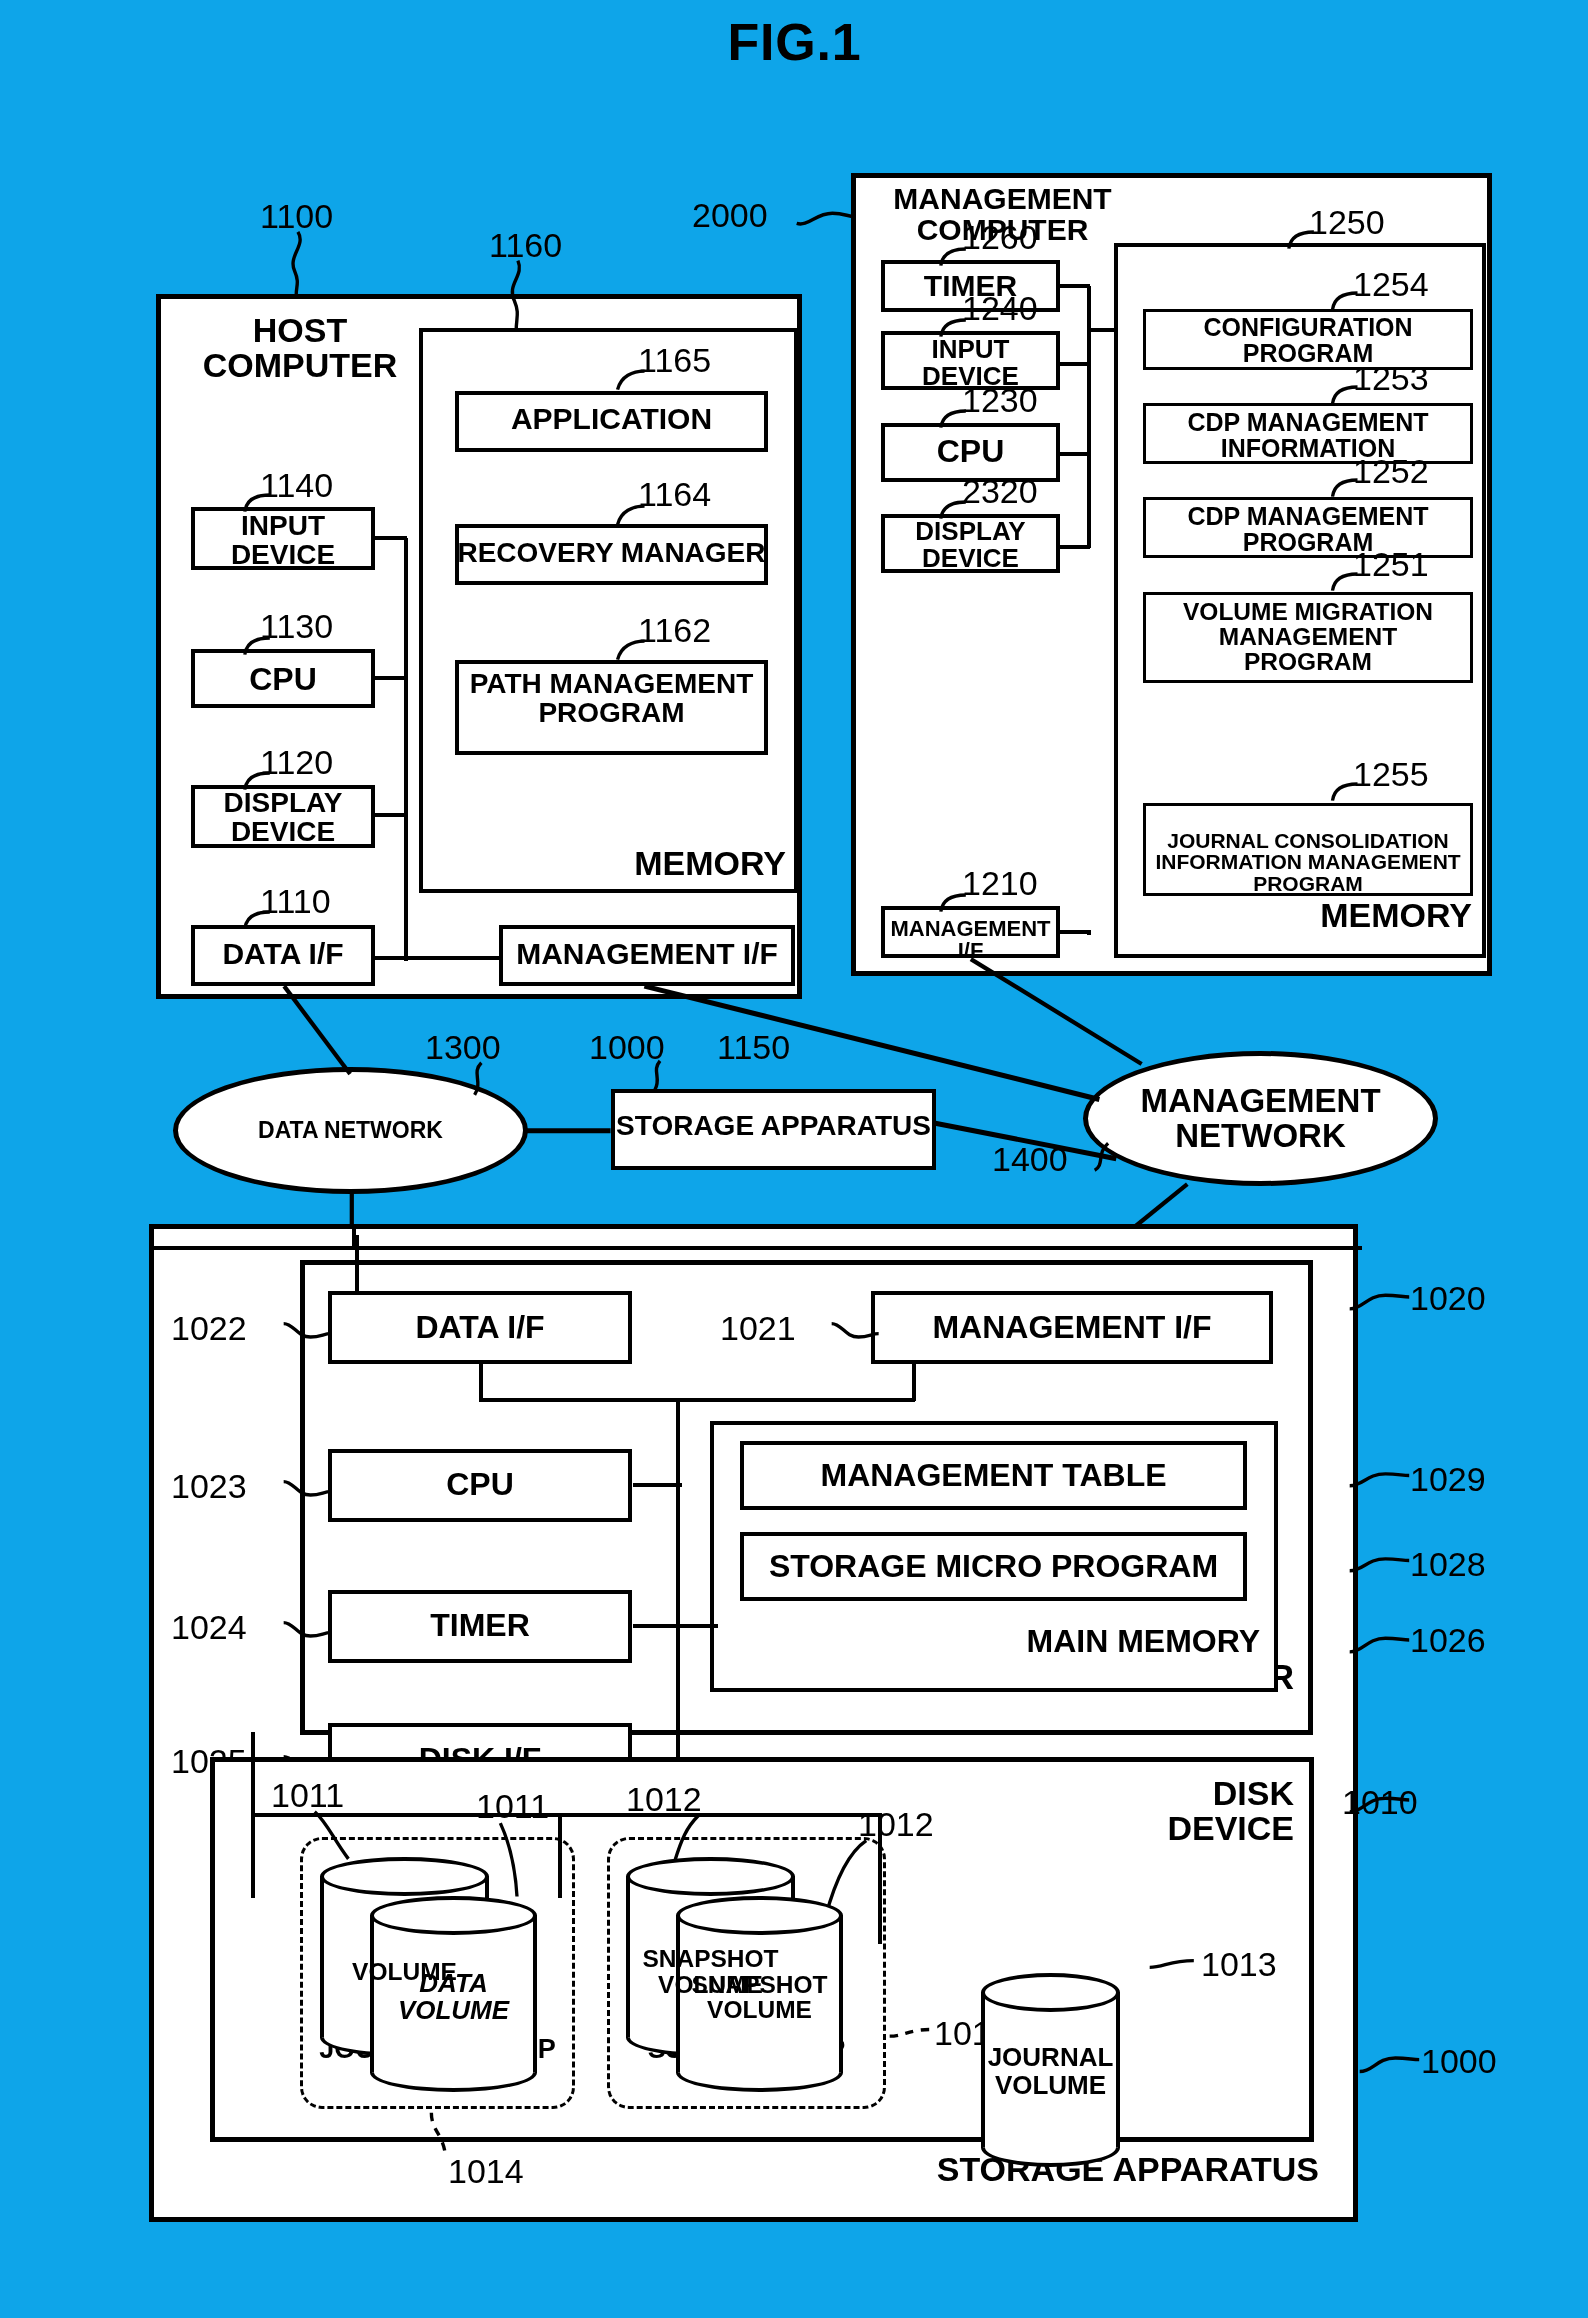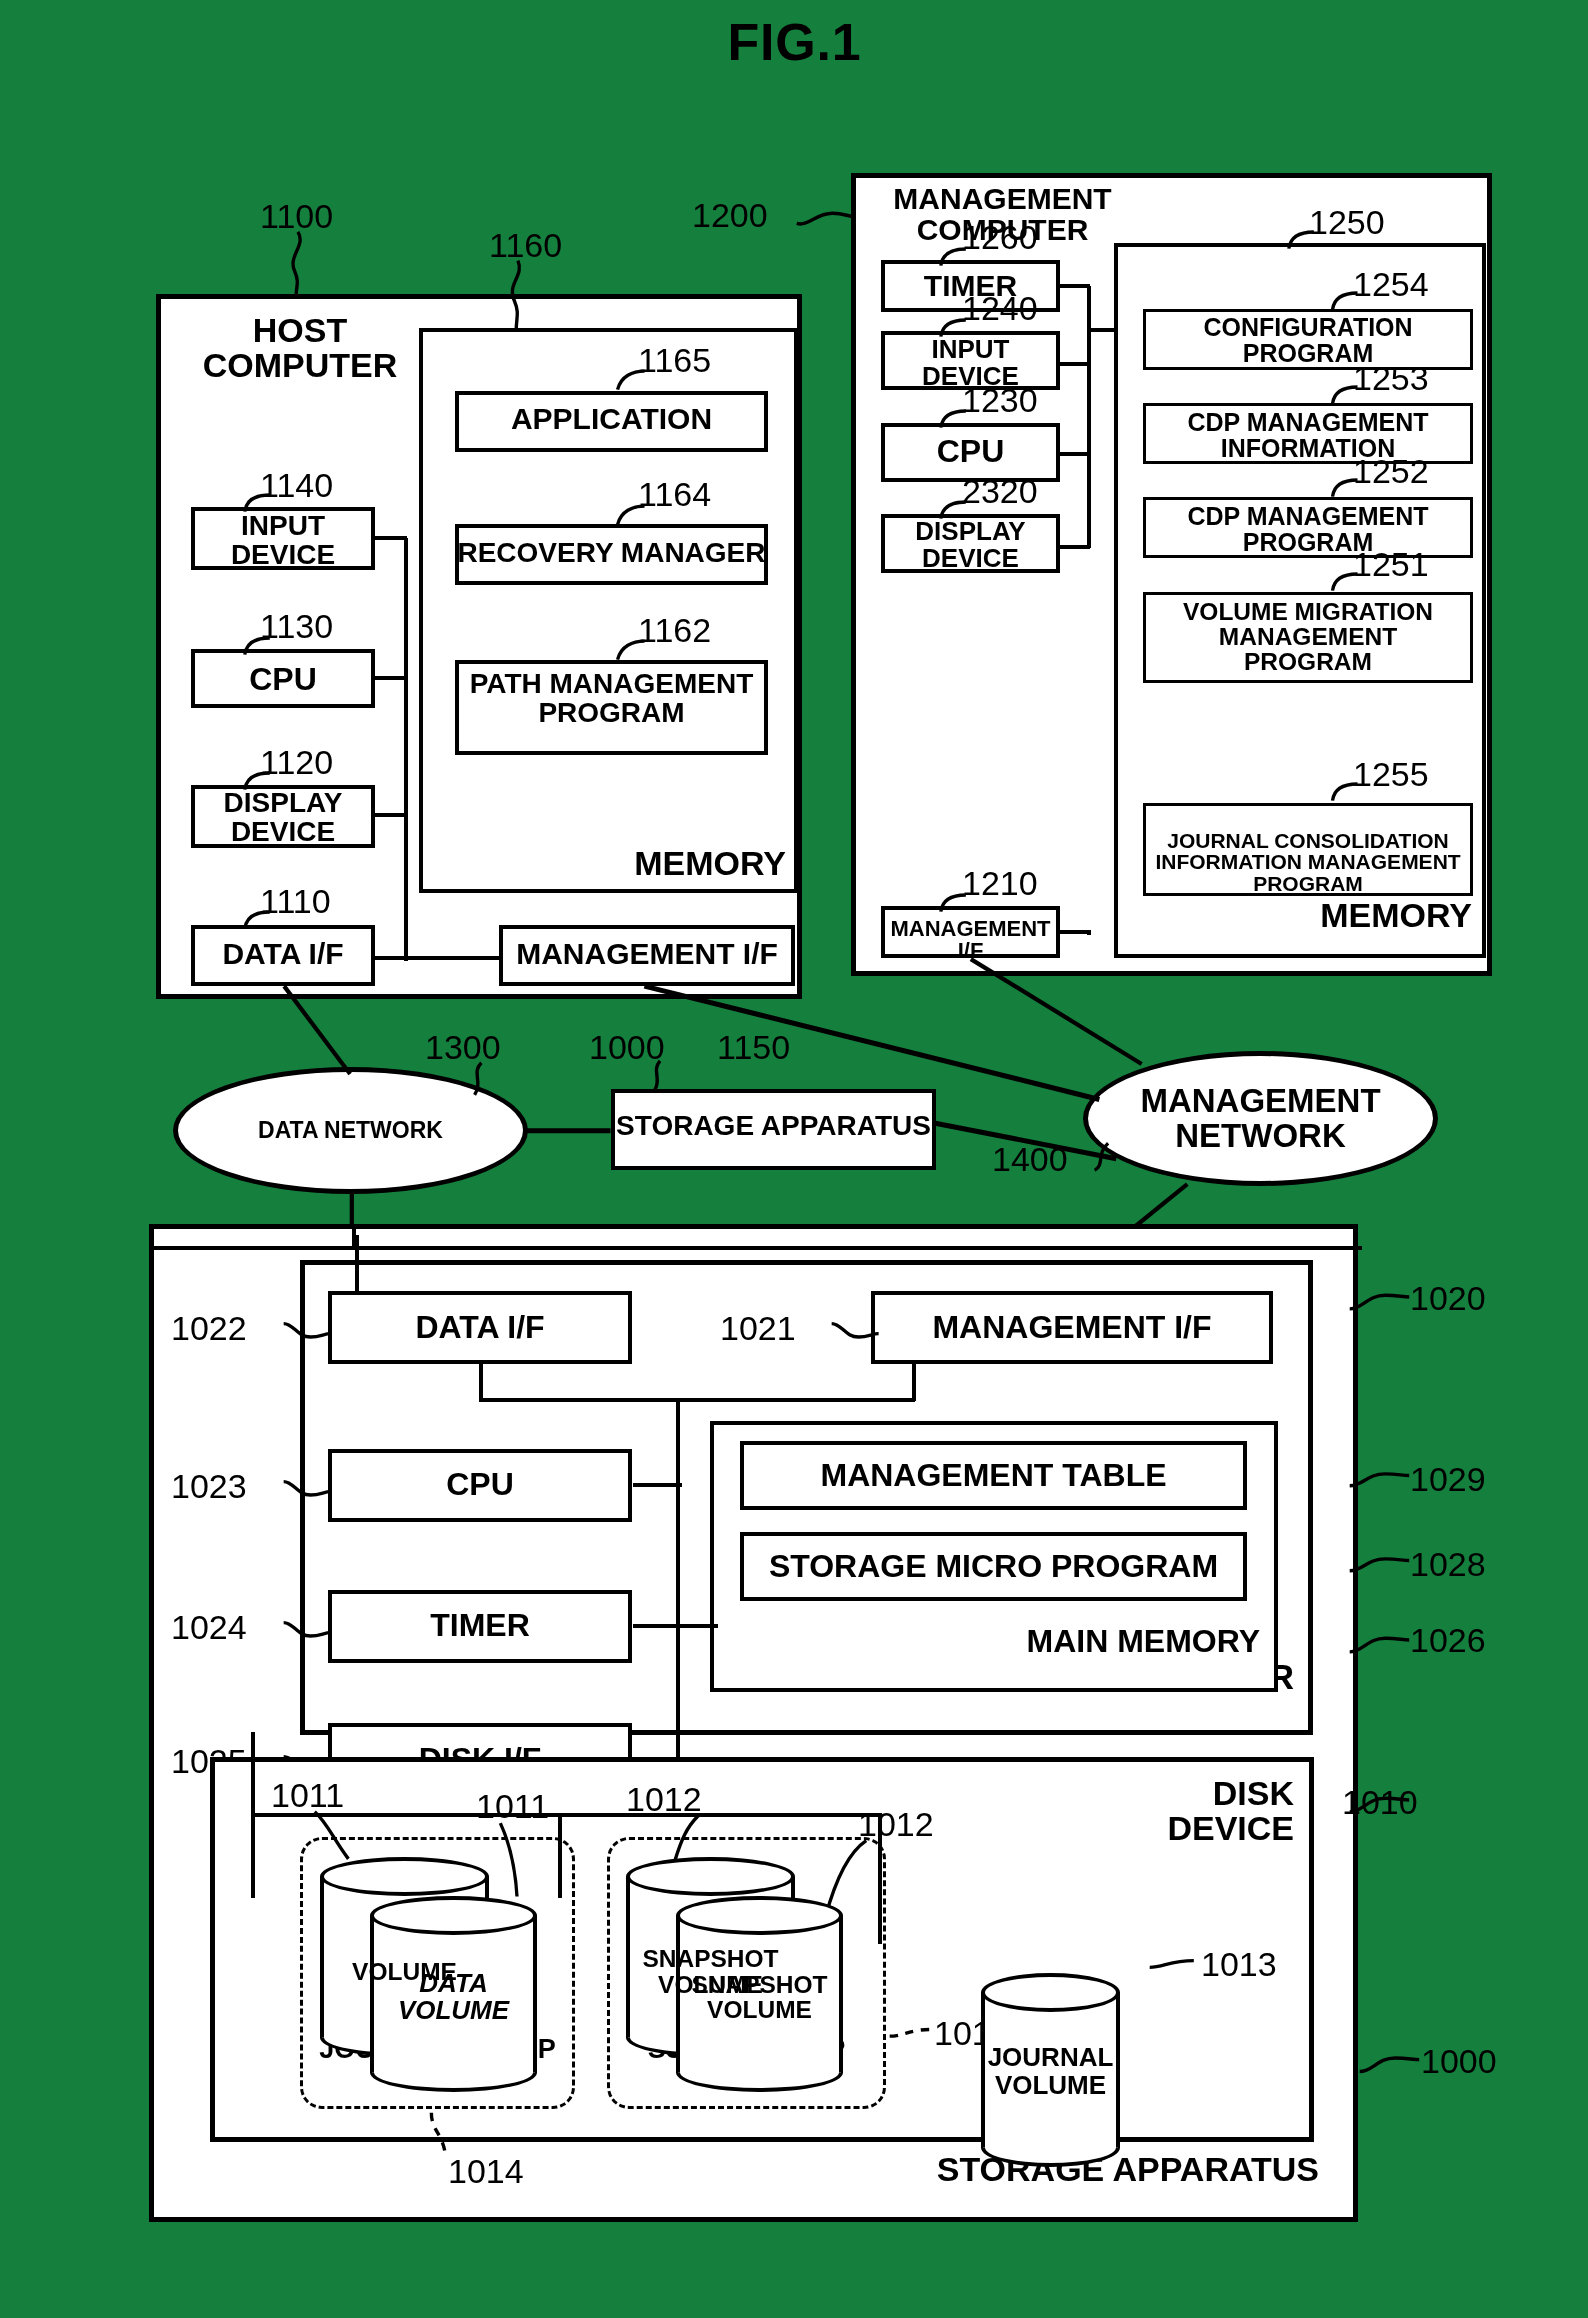--- a/index.html
+++ b/index.html
@@ -1,17 +1,17 @@
 <!DOCTYPE html>
 <html style="font-size:13.5px"><head>
 <meta charset="utf-8">
 <style>
   html,body{margin:0;padding:0;background:#fff;}
   body{font-family:"Liberation Sans", sans-serif;}
-  #page{position:relative;width:1589px;height:2319px;background:#15803d;overflow:hidden;}
+  #page{position:relative;width:1589px;height:2319px;background:#0ea5e9;overflow:hidden;}
 
   .fig-title{position:absolute;left:0;top:12px;width:1589px;text-align:center;
     font-size:52px;font-weight:bold;letter-spacing:0.8px;color:#000;}
 
   
   .box{position:absolute;border:4.2px solid #000;background:#fff;box-sizing:border-box;}
   .box.thin{border-width:3.4px;}
   .box.thick{border-width:5px;}
 
   .lbl{position:absolute;color:#000;font-weight:bold;text-align:center;
@@ -123,21 +123,21 @@
 
   <div class="line" style="left:404px;top:538px;width:4.2px;height:423px;"></div>
   <div class="line" style="left:375px;top:536px;width:32px;height:4.2px;"></div>
   <div class="line" style="left:375px;top:676px;width:32px;height:4.2px;"></div>
   <div class="line" style="left:375px;top:813px;width:32px;height:4.2px;"></div>
   <div class="line" style="left:375px;top:956px;width:127px;height:4.2px;"></div>
 
   <div class="box thick" style="left:851px;top:173px;width:641px;height:803px;"></div>
   <div class="lbl" style="left:863px;top:184px;width:279px;font-size:30px;">MANAGEMENT
 COMPUTER</div>
-  <div class="refnum" style="left:692px;top:196px;">1200</div>
+  <div class="refnum" style="left:692px;top:196px;">2000</div>
   <svg class="lead" style="left:795px;top:203px;width:68px;height:34px;" viewBox="0 0 80 40" width="68" height="34">
       <path d="M2,24 C16,28 24,12 44,12 C58,12 62,16 70,16" stroke="#000" stroke-width="4" fill="none"></path>
     </svg>
 
   <div class="box" style="left:881px;top:260px;width:179px;height:52px;"></div>
   <div class="lbl" style="left:881px;top:271px;width:179px;font-size:30px;">TIMER</div>
   <div class="refnum" style="left:962px;top:218px;">1260</div>
   <svg class="lead" style="left:937px;top:244px;width:51px;height:25px;" viewBox="0 0 60 30" width="51" height="25">
       <path d="M4,26 C6,10 20,6 34,6" stroke="#000" stroke-width="4" fill="none"></path>
     </svg>

